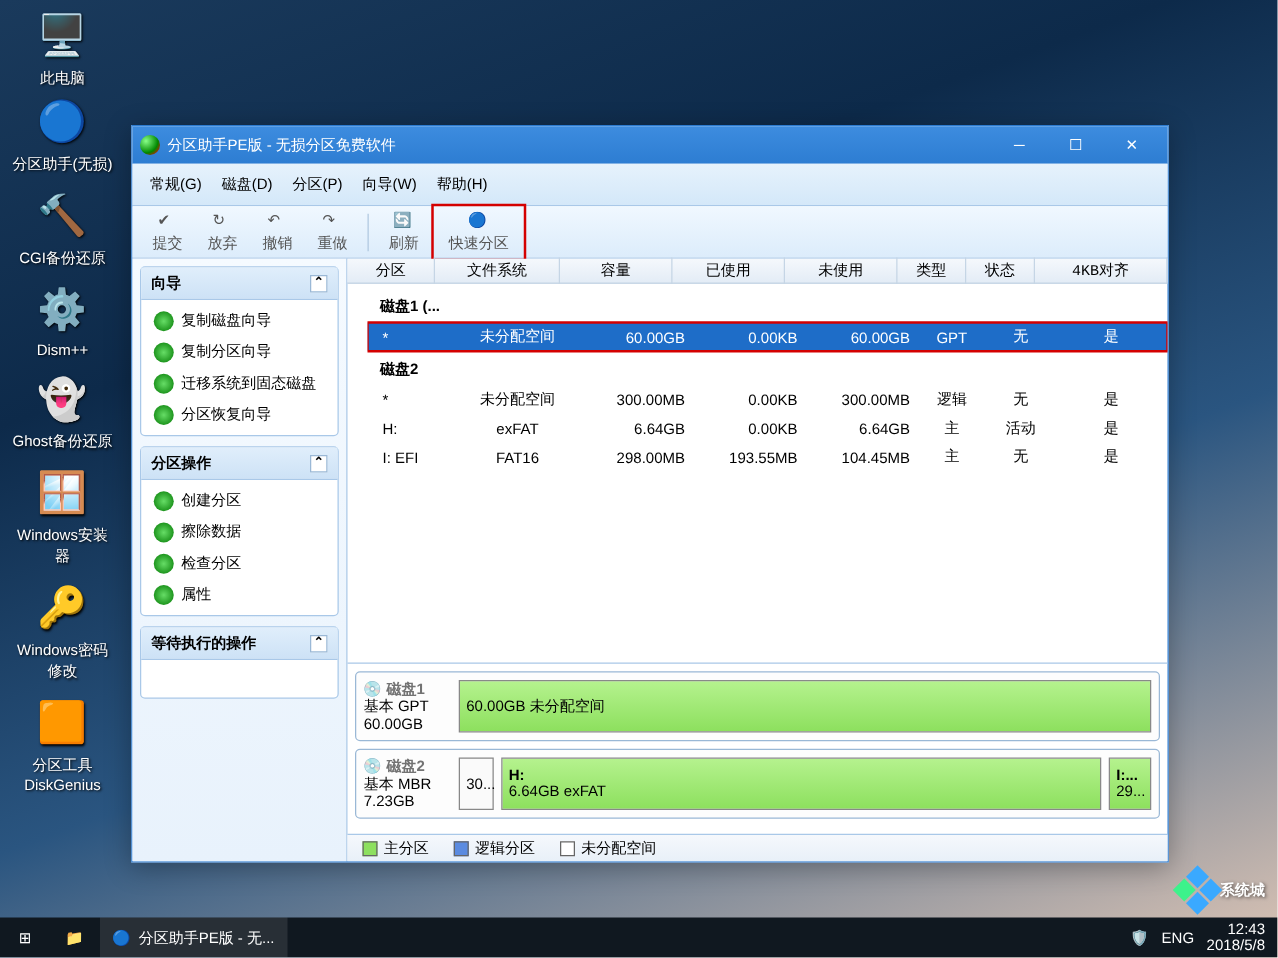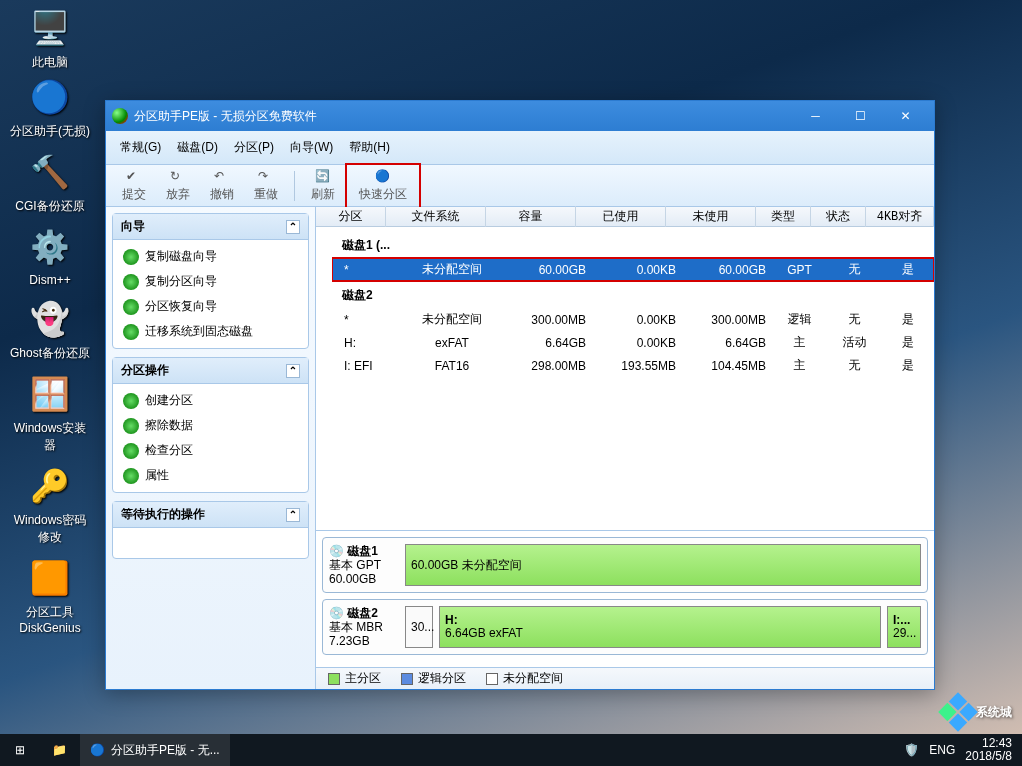--- a/index.html
+++ b/index.html
@@ -20,21 +20,21 @@
 .menubar { height: 34px; background: linear-gradient(#e6f2fc, #d4e8f9); display: flex; align-items: center; padding: 0 6px; border-bottom: 1px solid #a9c8e8; }
 .menubar span { padding: 2px 8px; cursor: pointer; }
 
 .toolbar { height: 42px; background: linear-gradient(#f0f8ff, #dcecfb); display: flex; align-items: center; padding: 0 6px; border-bottom: 1px solid #a9c8e8; }
 .tool { display: flex; flex-direction: column; align-items: center; padding: 2px 10px; cursor: pointer; color: #555; }
 .tool .ti { width: 16px; height: 16px; margin-bottom: 1px; }
 .tsep { width: 1px; height: 30px; background: #b0c8e0; margin: 0 6px; }
 .tool.hl { border: 2px solid #d40000; padding: 4px 12px; }
 
 .body { flex: 1; display: flex; min-height: 0; }
-.sidebar { width: 210px; background: linear-gradient(#f5faff, #e8f2fc); padding: 6px; display: flex; flex-direction: column; gap: 8px; border-right: 1px solid #a9c8e8; overflow-y: auto; }
+.sidebar { width: 172px; background: linear-gradient(#f5faff, #e8f2fc); padding: 6px; display: flex; flex-direction: column; gap: 8px; border-right: 1px solid #a9c8e8; overflow-y: auto; }
 .panel { border: 1px solid #a9c8e8; border-radius: 4px; background: #fff; }
 .phead { background: linear-gradient(#e0eefb, #cde2f6); padding: 4px 8px; display: flex; align-items: center; justify-content: space-between; border-bottom: 1px solid #a9c8e8; font-weight: bold; }
 .phead .chev { width: 14px; height: 14px; border: 1px solid #9ab8d6; background: #fff; text-align: center; line-height: 12px; font-size: 10px; }
 .pbody { padding: 4px; }
 .pitem { display: flex; align-items: center; padding: 4px 6px; cursor: pointer; gap: 6px; }
 .pic { width: 16px; height: 16px; border-radius: 50%; background: radial-gradient(circle, #6d6, #070); display: inline-block; }
 
 .main { flex: 1; display: flex; flex-direction: column; min-width: 0; }
 .colhead { height: 20px; background: linear-gradient(#f5f8fc, #e3ecf6); border-bottom: 1px solid #b8cce0; display: flex; align-items: center; }
 .colhead span { border-right: 1px solid #c5d5e5; padding: 2px 4px; text-align: center; overflow: hidden; white-space: nowrap; }
@@ -44,21 +44,21 @@
 .dgroup { font-weight: bold; padding: 6px 10px 4px; }
 .drow { display: flex; align-items: center; padding: 3px 0; }
 .drow span { text-align: center; overflow: hidden; white-space: nowrap; }
 .drow .c-part{padding-left:12px;text-align:left;} .drow .c-cap,.drow .c-used,.drow .c-unused{text-align:right;padding-right:6px;}
 .drow.sel { background: #1e6dc8; color: #fff; }
 .drow.hl { outline: 2px solid #d40000; outline-offset: -1px; }
 
 .dmaps { border-top: 1px solid #a9c8e8; padding: 6px; }
 .dmap { border: 1px solid #9ab8d6; border-radius: 4px; margin-bottom: 6px; padding: 6px; display: flex; gap: 6px; align-items: stretch; background: #fdfdfd; }
 .dinfo { width: 70px; font-size: 11px; line-height: 14px; }
-.dinfo .dname { font-weight: bold; color: #000000; }
+.dinfo .dname { font-weight: bold; color: #737373; }
 .dseg { border: 1px solid #888; flex-shrink: 0; min-width: 28px; padding: 3px 5px; font-size: 11px; line-height: 13px; display: flex; flex-direction: column; justify-content: center; }
 .dseg.green { background: linear-gradient(#b5f28e, #8de05e); }
 .dseg.white { background: #fafafa; }
 
 .legend { height: 22px; border-top: 1px solid #a9c8e8; display: flex; align-items: center; gap: 20px; padding: 0 12px; background: linear-gradient(#f5f8fc, #e8f0f8); }
 .lg { display: flex; align-items: center; gap: 5px; }
 .sw { width: 12px; height: 12px; border: 1px solid #666; }
 
 .taskbar { position: absolute; bottom: 0; left: 0; right: 0; height: 32px; background: #101820; display: flex; align-items: center; color: #fff; }
 .tbicon { width: 40px; height: 32px; display: flex; align-items: center; justify-content: center; cursor: pointer; }
@@ -165,25 +165,25 @@
           <div class="pitem">
               <span class="pic"></span>
               <span>复制磁盘向导</span>
             </div>
           <div class="pitem">
               <span class="pic"></span>
               <span>复制分区向导</span>
             </div>
           <div class="pitem">
               <span class="pic"></span>
+              <span>迁移系统到固态磁盘</span>
+            </div>
+          <div class="pitem">
+              <span class="pic"></span>
               <span>分区恢复向导</span>
-            </div>
-          <div class="pitem">
-              <span class="pic"></span>
-              <span>迁移系统到固态磁盘</span>
             </div>
         </div>
       </div>
       <div class="panel">
         <div class="phead">
             <span>分区操作</span>
             <span class="chev">⌃</span>
           </div>
         <div class="pbody">
           <div class="pitem">

